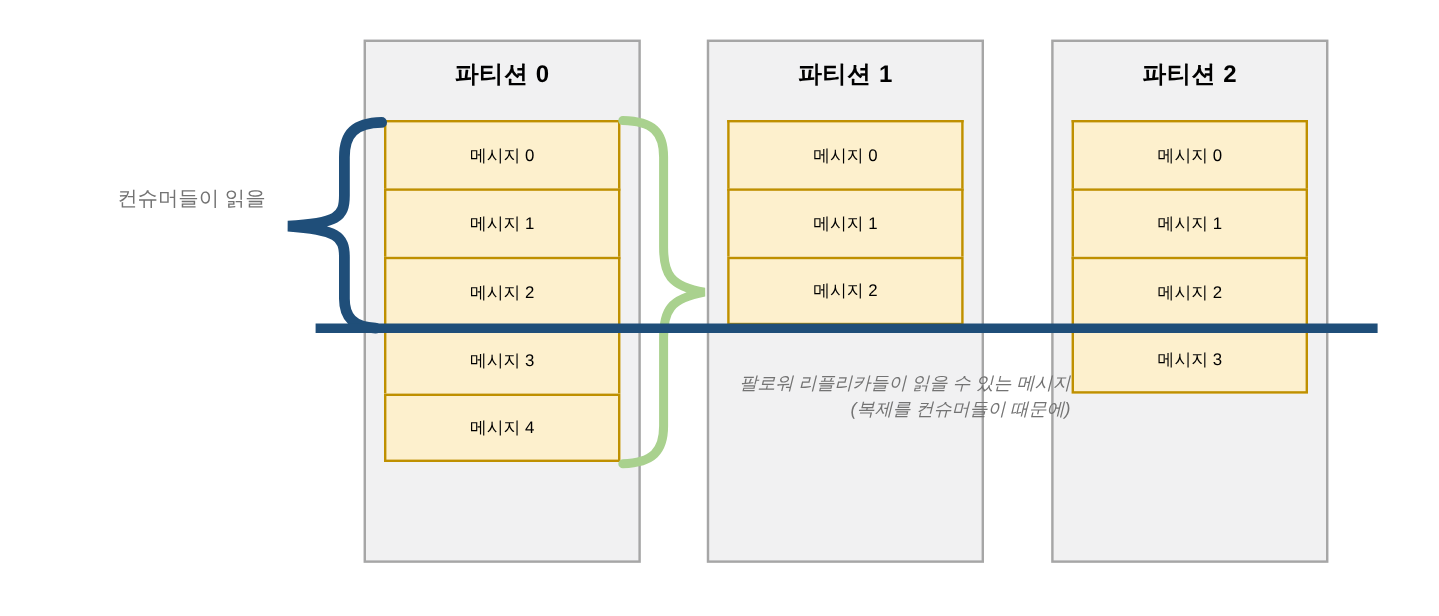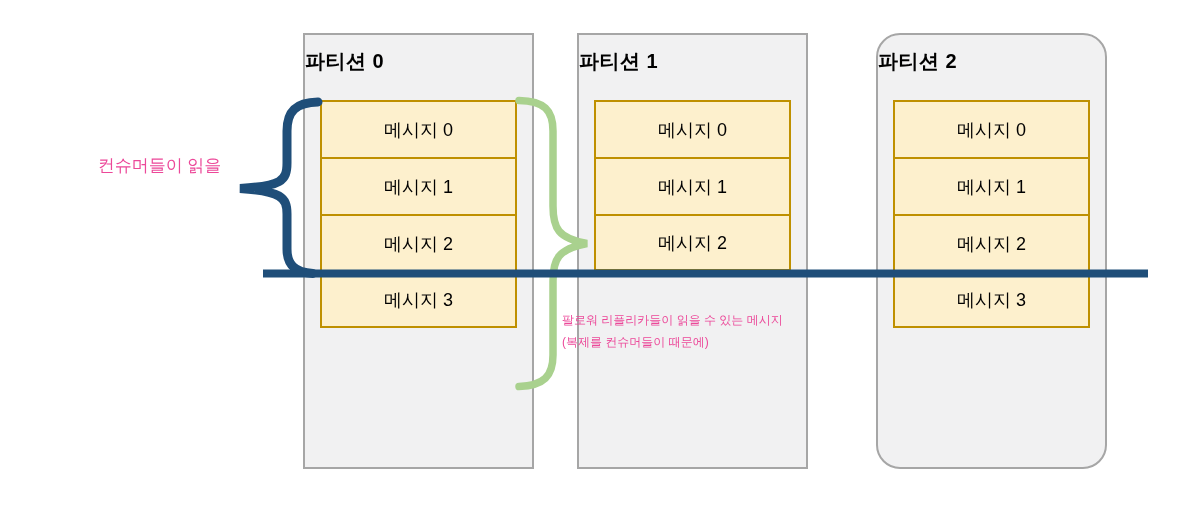--- a/index.html
+++ b/index.html
@@ -20,45 +20,46 @@
     position: absolute;
     top: 33px;
     width: 231px;
     height: 436px;
     box-sizing: border-box;
     background: var(--partition-bg, #f1f1f2);
     border: 2px solid var(--partition-border, #a6a6a6);
     z-index: 1;
   }
   .partition.p0 { left: 303px; }
-  .partition.p1 { left: 577px; }
-  .partition.p2 { left: 876px; border-radius: 24px; }
+  .partition.p1 { left: 589px; }
+  .partition.p2 { left: 876px; }
   .partition-title {
     margin-top: 13px;
+    text-align: center;
     font-size: 20px;
     font-weight: 700;
     letter-spacing: 0.5px;
   }
   .messages {
     position: absolute;
     left: 15px;
     right: 15px;
     top: 65px;
   }
   .msg-row {
     box-sizing: border-box;
     height: 57px;
     background: var(--message-bg, #fdf0cd);
     border-left: 2px solid var(--message-border, #bf9000);
     border-right: 2px solid var(--message-border, #bf9000);
     border-top: 2px solid var(--message-border, #bf9000);
     display: flex;
     align-items: center;
     justify-content: center;
-    font-size: 18px;
+    font-size: 14px;
   }
   .msg-row:last-child {
     border-bottom: 2px solid var(--message-border, #bf9000);
   }
   .overlay {
     position: absolute;
     left: 0;
     top: 0;
     width: 1199px;
     height: 513px;
@@ -79,53 +80,55 @@
   }
   .stroke-blue-line {
     stroke: var(--highwater-line, #1f4e79);
     fill: none;
     stroke-width: 8;
     stroke-linecap: butt;
   }
   .annotation {
     position: absolute;
     z-index: 10;
-    color: #ec4899;
+    color: #737373;
   }
   .consumer-label {
     left: 52px;
     top: 153px;
     width: 215px;
     text-align: center;
     font-size: 17px;
     line-height: 26px;
     font-weight: 500;
   }
   .replica-label {
     left: 562px;
     top: 309px;
     width: 330px;
-    text-align: left;
-    font-size: 12px;
+    text-align: right;
+    font-size: 15px;
     line-height: 22px;
     font-weight: 400;
+    font-style: italic;
   }
 </style>
 </head>
 <body>
 
 <div class="canvas">
 
   <div class="partition p0">
     <div class="partition-title">파티션 0</div>
     <div class="messages">
         <div class="msg-row">메시지 0</div>
         <div class="msg-row">메시지 1</div>
         <div class="msg-row">메시지 2</div>
         <div class="msg-row">메시지 3</div>
+        <div class="msg-row">메시지 4</div>
       </div>
   </div>
 
   <div class="partition p1">
     <div class="partition-title">파티션 1</div>
     <div class="messages">
         <div class="msg-row">메시지 0</div>
         <div class="msg-row">메시지 1</div>
         <div class="msg-row">메시지 2</div>
       </div>

